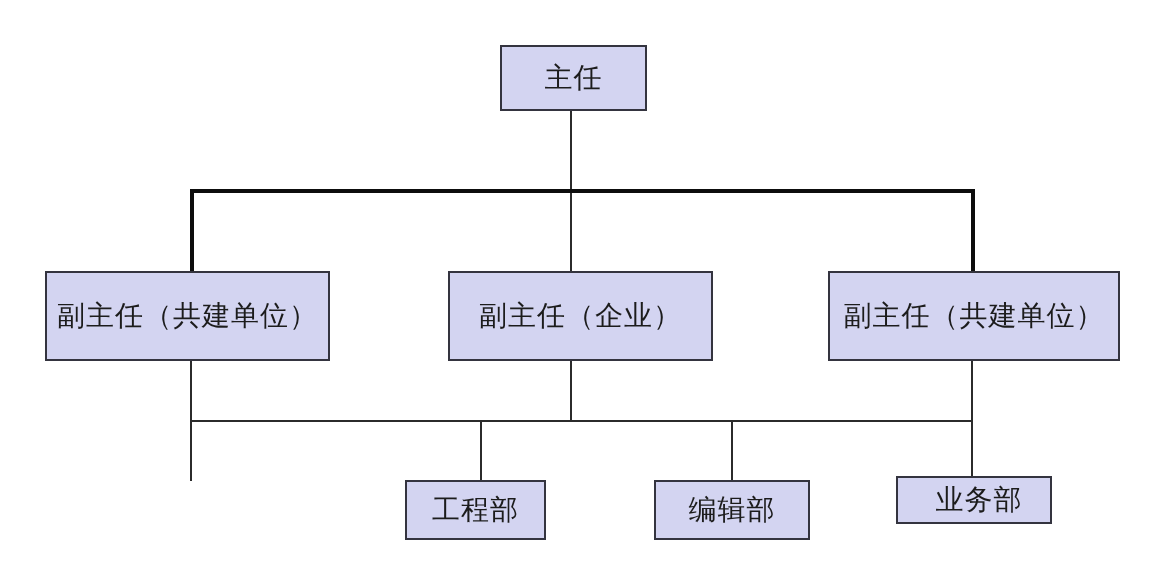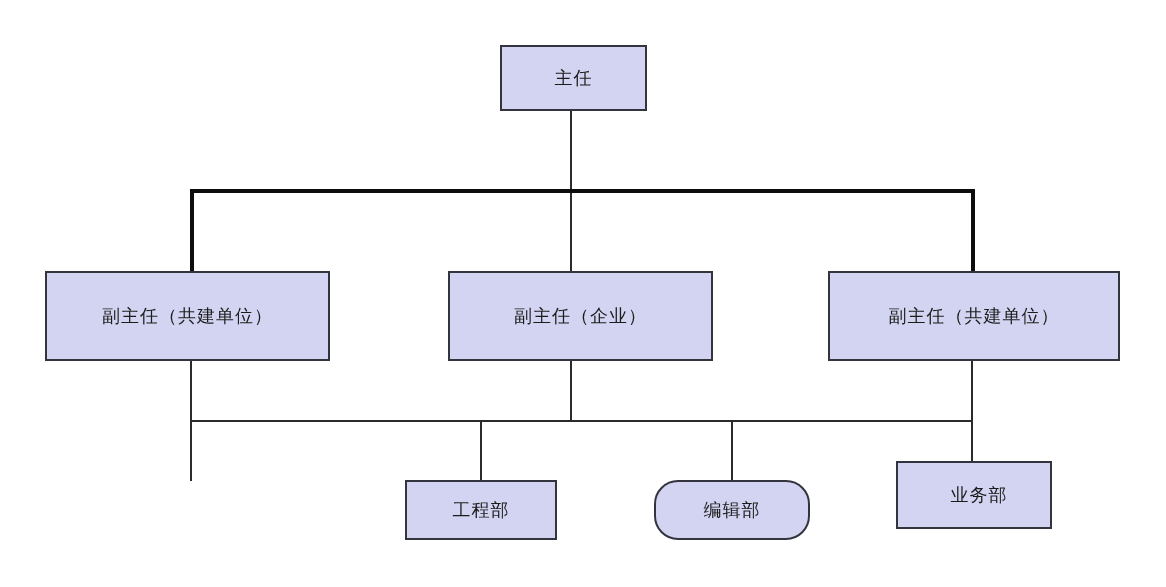--- a/index.html
+++ b/index.html
@@ -20,21 +20,21 @@
     height: 587px;
     background: var(--background);
     overflow: hidden;
   }
 
   .node {
     position: absolute;
     background: var(--node-fill);
     border: 2px solid var(--node-border);
     color: var(--text);
-    font-size: 18px;
+    font-size: 28px;
     font-weight: 400;
     display: flex;
     align-items: center;
     justify-content: center;
     letter-spacing: 1px;
     white-space: nowrap;
   }
 
   .connector {
     position: absolute;
@@ -60,17 +60,17 @@
   <div class="connector" style="left:190px; top:420px; width:783px; height:2px;"></div>
   <div class="connector" style="left:480px; top:421px; width:2px; height:60px;"></div>
   <div class="connector" style="left:731px; top:421px; width:2px; height:60px;"></div>
 
   <div class="node" style="left:500px; top:45px; width:147px; height:66px;">主任</div>
 
   <div class="node" style="left:45px; top:271px; width:285px; height:90px;">副主任（共建单位）</div>
   <div class="node" style="left:448px; top:271px; width:265px; height:90px;">副主任（企业）</div>
   <div class="node" style="left:828px; top:271px; width:292px; height:90px;">副主任（共建单位）</div>
 
-  <div class="node" style="left:405px; top:480px; width:152px; height:60px;">工程部</div>
-  <div class="node" style="left:654px; top:480px; width:156px; height:60px;border-radius:24px;">编辑部</div>
-  <div class="node" style="left:896px; top:461px; width:156px; height:68px;padding-left:10px;">业务部</div>
+  <div class="node" style="left:405px; top:480px; width:141px; height:60px;">工程部</div>
+  <div class="node" style="left:654px; top:480px; width:156px; height:60px;">编辑部</div>
+  <div class="node" style="left:896px; top:476px; width:156px; height:48px;padding-left:10px;">业务部</div>
 
 </div>
 
 </body></html>

